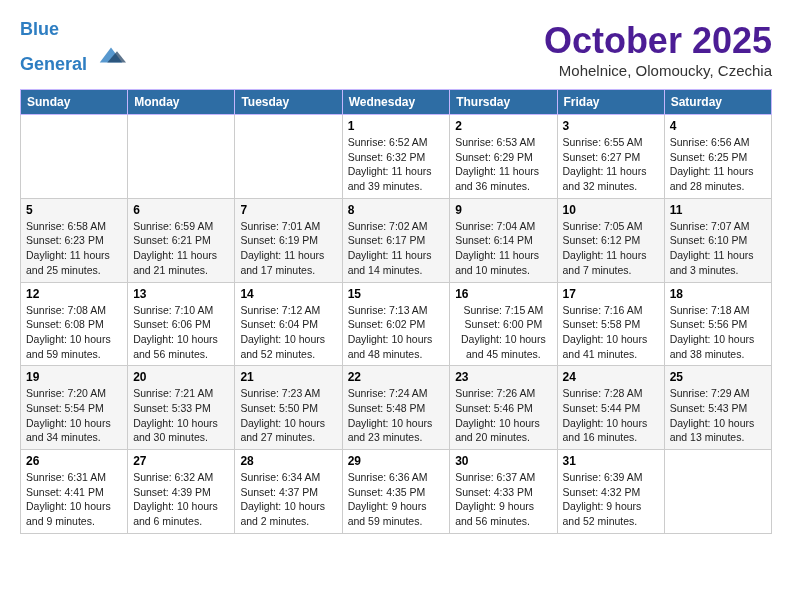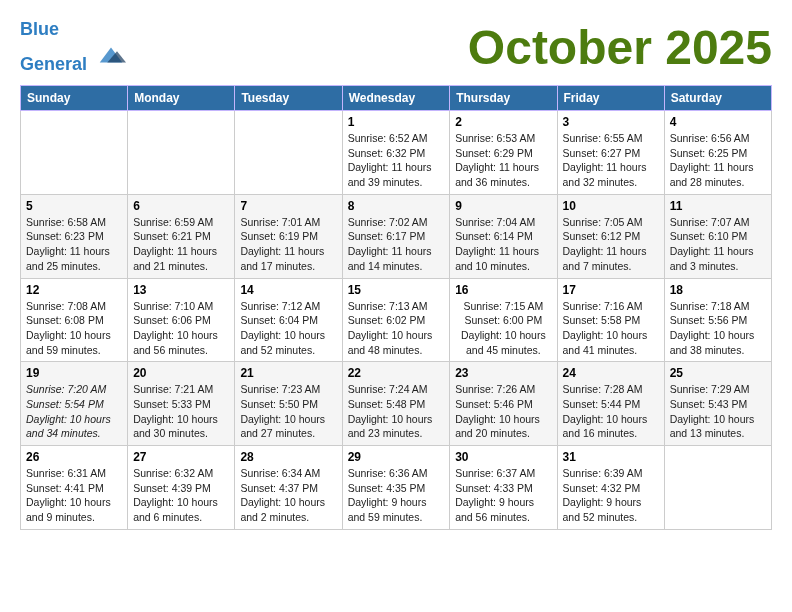--- a/index.html
+++ b/index.html
@@ -31,23 +31,23 @@
     }
     .logo-icon {
       width: 30px;
       height: 30px;
       margin-left: 4px;
     }
     .title-block {
       text-align: right;
     }
     .month-title {
-      font-size: 48px;
+      font-size: 36px;
       font-weight: bold;
-      color: #4d7c0f;
+      color: #4c1d95;
     }
     .subtitle {
       font-size: 15px;
       color: #333;
     }
     .calendar {
       width: 100%;
       border-collapse: collapse;
       font-size: 11px;
     }
@@ -102,20 +102,21 @@
         <span>General</span>
         <svg class="logo-icon" viewBox="0 0 40 30" xmlns="http://www.w3.org/2000/svg">
           <polygon points="5,25 20,5 35,25" fill="#2e7ec2" opacity="0.8"></polygon>
           <polygon points="15,25 28,10 40,25" fill="#1a3a5c" opacity="0.7"></polygon>
         </svg>
       </div>
     </div>
   </div>
   <div class="title-block">
     <div class="month-title">October 2025</div>
+    <div class="subtitle">Mohelnice, Olomoucky, Czechia</div>
   </div>
 </div>
 
 <table class="calendar">
   <thead>
     <tr>
     <th>Sunday</th>
         <th>Monday</th>
         <th>Tuesday</th>
         <th>Wednesday</th>
@@ -256,21 +257,21 @@
           <span class="day-number">18</span>
           <div class="day-info" style="white-space: pre-line;">Sunrise: 7:18 AM
 Sunset: 5:56 PM
 Daylight: 10 hours
 and 38 minutes.</div>
         </td>
       </tr>
       <tr class="row-shaded">
         <td>
           <span class="day-number">19</span>
-          <div class="day-info" style="white-space: pre-line; font-style: italic;">Sunrise: 7:20 AM
+          <div class="day-info" style="white-space: pre-line;">Sunrise: 7:20 AM
 Sunset: 5:54 PM
 Daylight: 10 hours
 and 34 minutes.</div>
         </td>
         <td>
           <span class="day-number">20</span>
           <div class="day-info" style="white-space: pre-line;">Sunrise: 7:21 AM
 Sunset: 5:33 PM
 Daylight: 10 hours
 and 30 minutes.</div>

